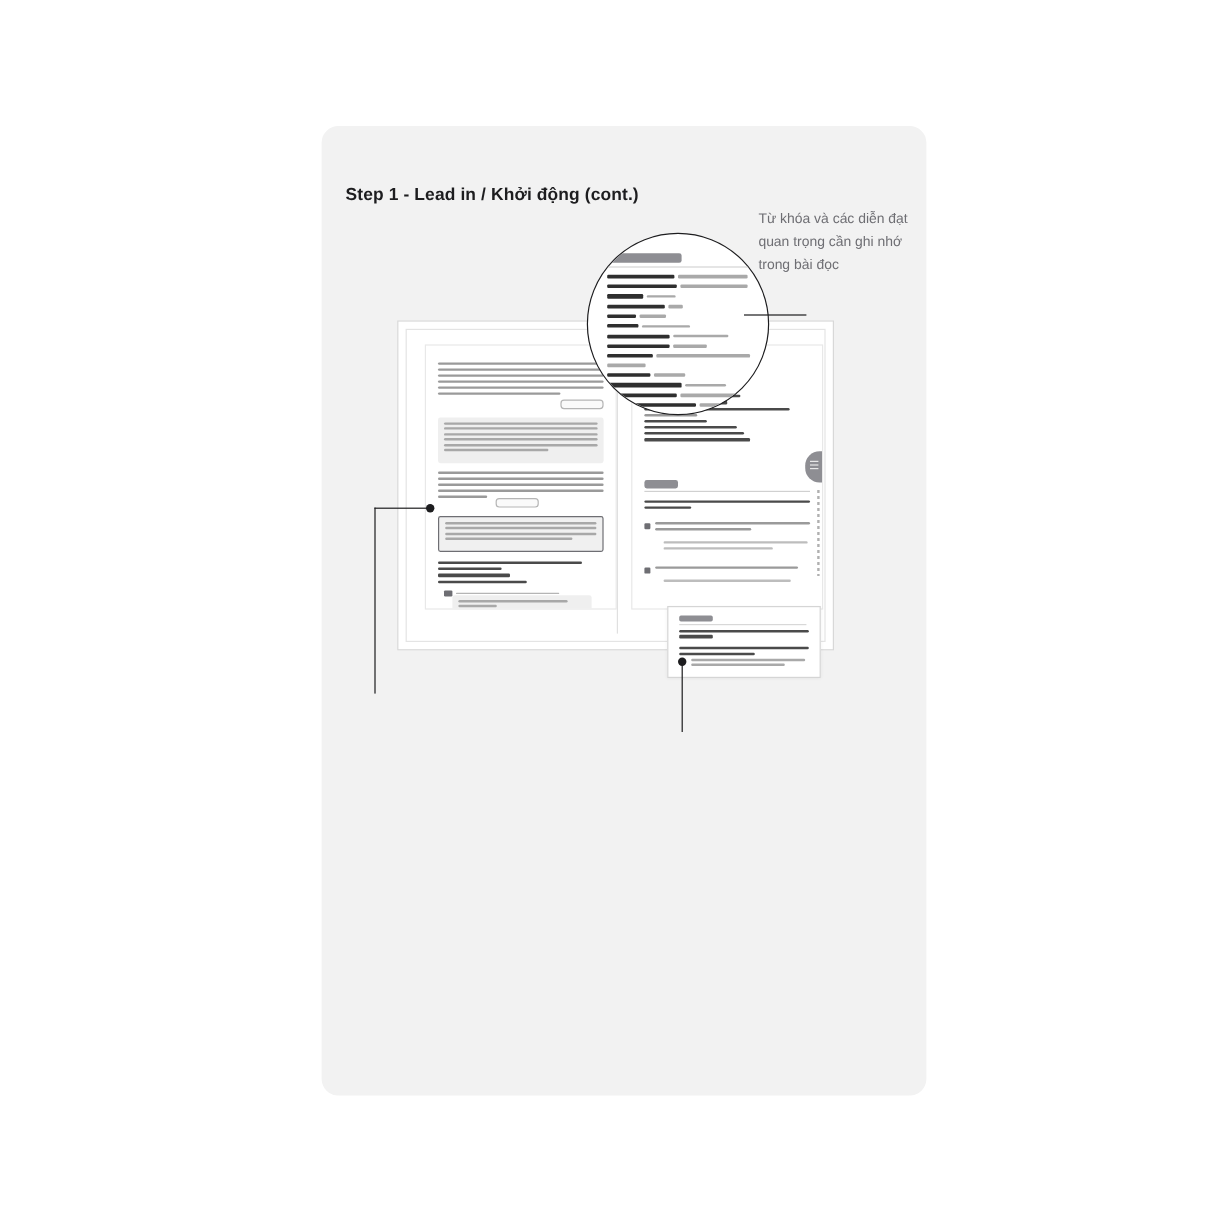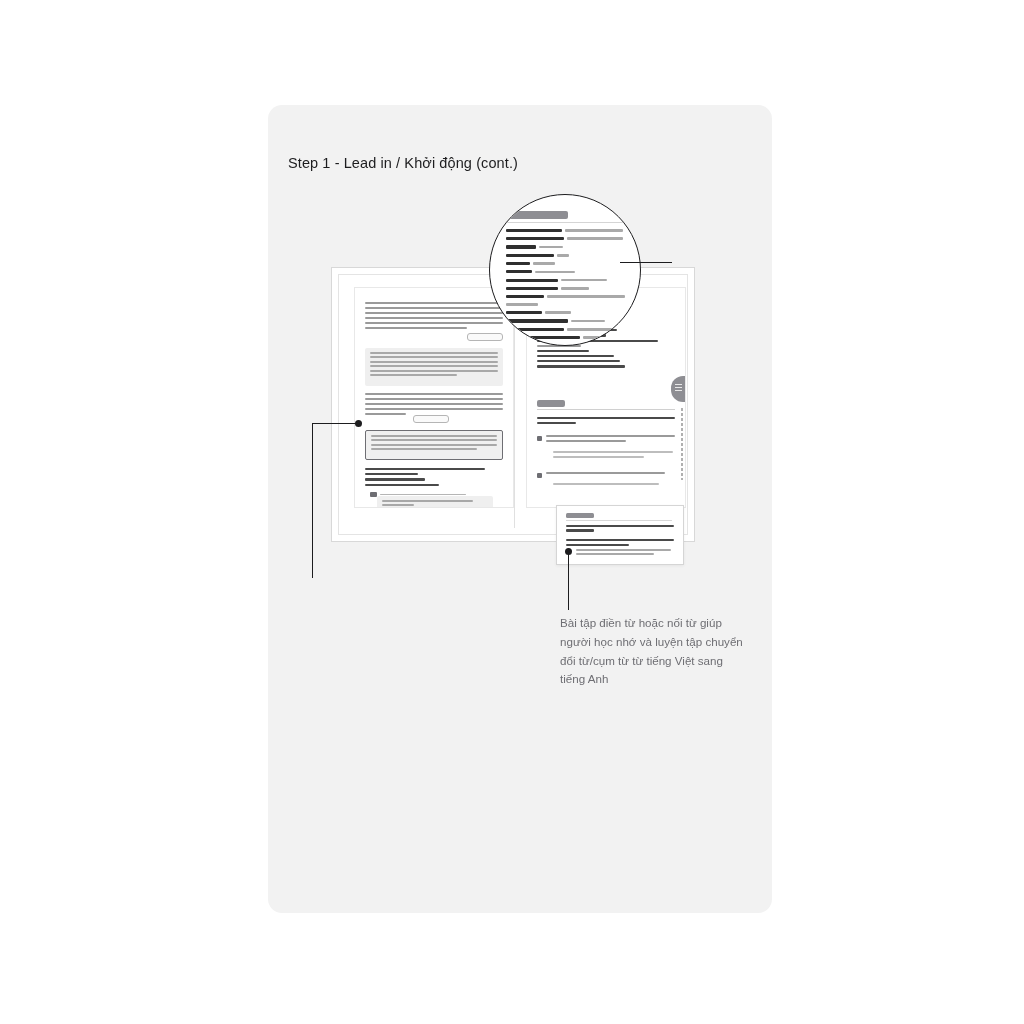--- a/index.html
+++ b/index.html
@@ -28,21 +28,21 @@
     height: 808px;
     background: #f2f2f2;
     border-radius: 14px;
   }
 
   .slide-title {
     position: absolute;
     left: 288px;
     top: 155px;
     font-size: 14.5px;
-    font-weight: 400;
+    font-weight: 700;
     color: #1d1d1f;
     letter-spacing: 0.1px;
     white-space: nowrap;
   }
 
   
   .annot {
     position: absolute;
     color: #6e6e73;
     font-size: 11.6px;
@@ -461,17 +461,17 @@
 
   <div class="conn conn-h c-tr-h"></div>
 
   <div class="dot c-l-dot"></div>
   <div class="conn conn-h c-l-h"></div>
   <div class="conn conn-v c-l-v"></div>
 
   <div class="dot c-br-dot"></div>
   <div class="conn conn-v c-br-v"></div>
 
-
-
-  <div class="annot annot-br">Bài tập điền từ hoặc nối từ giúp người học nhớ và luyện tập chuyển đổi từ/cụm từ từ tiếng Việt sang tiếng Anh</div>
+  <div class="annot annot-tr">Từ khóa và các diễn đạt quan trọng cần ghi nhớ trong bài đọc</div>
+
+
 
 </div>
 
 </body></html>

